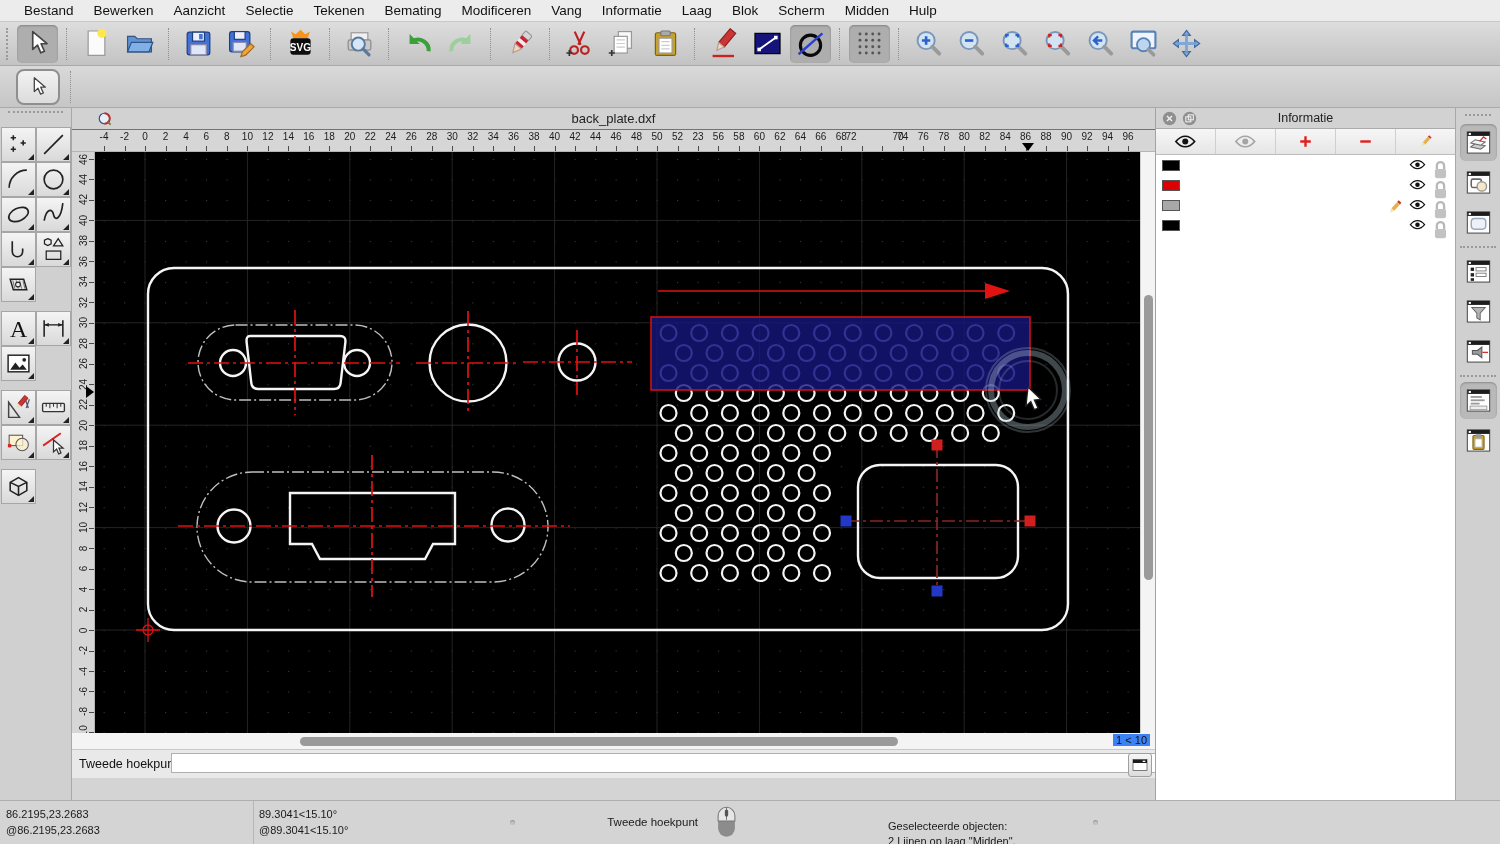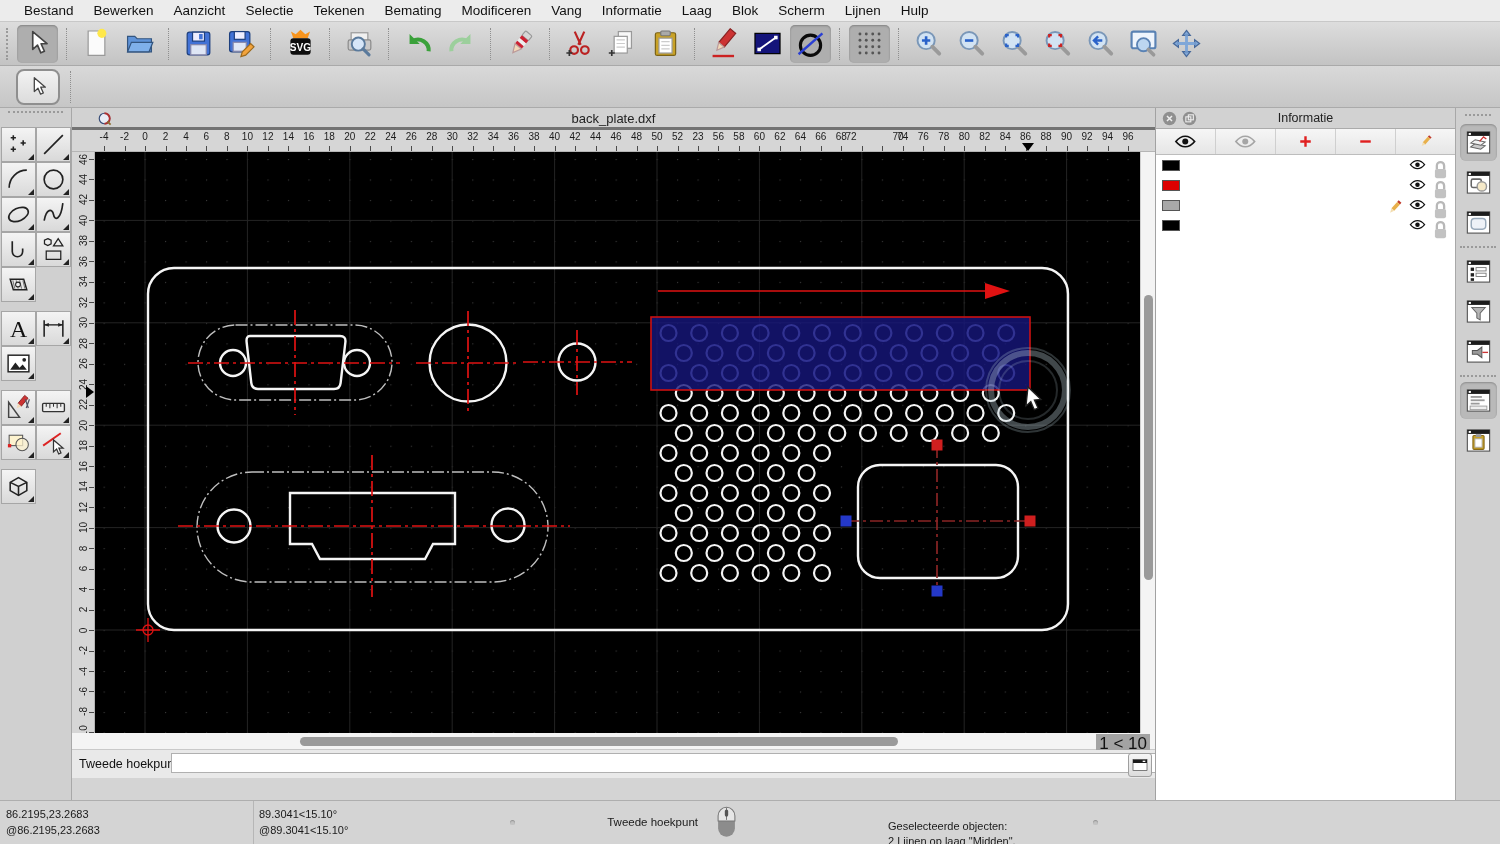--- a/index.html
+++ b/index.html
@@ -32,40 +32,40 @@
   .pal-handle{height:12px;border-bottom:0;margin:3px 8px 2px 8px;border-top:2px dotted #9a9a9a;}
   .pal-row{display:flex;justify-content:center;}
   .pal-btn{width:35px;height:35px;background:linear-gradient(#f4f4f4,#d9d9d9);border:1px solid #a6a6a6;
            box-sizing:border-box;display:flex;align-items:center;justify-content:center;position:relative;}
   .pal-btn svg{width:27px;height:27px;}
   .pal-btn::after{content:"";position:absolute;right:1px;bottom:1px;border-left:6px solid transparent;border-bottom:6px solid #222;}
   .pal-spacer{width:35px;height:35px;}
   .pal-gap{height:9px;}
   
   #doc{position:absolute;left:72px;top:0;width:1083px;height:692px;background:#d4d4d4;}
-  #tab-bar{position:relative;height:22px;background:#d2d2d2;border-bottom:3px solid #737373;box-sizing:border-box;}
+  #tab-bar{position:relative;height:22px;background:#d2d2d2;border-bottom:1px solid #737373;box-sizing:border-box;}
   #tab-title{position:absolute;left:0;right:0;top:3px;text-align:center;font-size:13px;color:#222;}
   #tab-icon{position:absolute;left:25px;top:3px;width:15px;height:15px;}
   #ruler-h-row{position:relative;height:22px;background:#d6d6d6;border-bottom:1px solid #b5b5b5;box-sizing:border-box;}
   #ruler-h{position:absolute;left:23px;top:0;width:1045px;height:21px;overflow:hidden;}
   .rlabel{position:absolute;top:1px;width:26px;text-align:center;font-size:10px;color:#1c1c1c;}
   .rtick{position:absolute;bottom:0;width:1px;height:5px;background:#4a4a4a;}
   #ruler-marker-x{position:absolute;bottom:0;border-left:6px solid transparent;border-right:6px solid transparent;border-top:8px solid #000;}
   #content-row{position:relative;height:581px;display:flex;}
   #ruler-v{position:relative;width:23px;height:581px;background:#d6d6d6;border-right:1px solid #b5b5b5;box-sizing:border-box;overflow:hidden;}
   .vlabel{position:absolute;left:0;width:22px;height:11px;text-align:center;font-size:10px;color:#1c1c1c;transform:rotate(-90deg);}
   .vtick{position:absolute;right:0;width:5px;height:1px;background:#4a4a4a;}
   #ruler-marker-y{position:absolute;right:0;border-top:6px solid transparent;border-bottom:6px solid transparent;border-left:8px solid #000;}
   #canvas-wrap{position:relative;width:1045px;height:581px;background:#000;}
   #canvas-wrap svg{position:absolute;left:0;top:0;}
   #vscroll{position:relative;width:15px;height:581px;background:#f4f4f4;border-left:1px solid #cfcfcf;box-sizing:border-box;}
   #vscroll .thumb{position:absolute;left:2.5px;width:9px;border-radius:5px;background:#9a9a9a;}
   #hscroll-row{position:relative;height:17px;background:#f4f4f4;border-bottom:1px solid #c9c9c9;box-sizing:border-box;}
   #hscroll-row .thumb{position:absolute;top:3.5px;height:9px;border-radius:5px;background:#9a9a9a;}
-  #zoom-label{position:absolute;right:5px;top:1px;font-size:17px;color:#111;background:#a3a3a3;padding:0 3px;}
+  #zoom-label{position:absolute;right:5px;top:1px;font-size:11px;color:#111;background:#3b82f6;padding:0 3px;}
   #history-row{position:relative;height:22px;background:#ffffff;border-bottom:1px solid #cfcfcf;box-sizing:border-box;
                font-size:12.5px;color:#1414cc;padding:3px 0 0 7px;}
   #history-row .lbl{font-style:italic;}
   #input-row{position:relative;height:28px;background:#e9e9e9;box-sizing:border-box;}
   #prompt-label{position:absolute;left:7px;top:7px;font-size:12.5px;color:#111;}
   #cmd-input{position:absolute;left:99px;top:3px;width:1022px;height:20px;border:1px solid #b0b0b0;background:#fff;
              font-size:12.5px;font-family:"Liberation Sans",sans-serif;padding:0 4px;box-sizing:border-box;}
   #cmd-toggle{position:absolute;right:3px;top:3px;width:22px;height:22px;background:linear-gradient(#f6f6f6,#dcdcdc);
               border:1px solid #9f9f9f;border-radius:3px;display:flex;align-items:center;justify-content:center;}
   #cmd-toggle svg{width:16px;height:14px;}
@@ -108,21 +108,21 @@
     <span class="menu-item">Aanzicht</span>
     <span class="menu-item">Selectie</span>
     <span class="menu-item">Tekenen</span>
     <span class="menu-item">Bemating</span>
     <span class="menu-item">Modificeren</span>
     <span class="menu-item">Vang</span>
     <span class="menu-item">Informatie</span>
     <span class="menu-item">Laag</span>
     <span class="menu-item">Blok</span>
     <span class="menu-item">Scherm</span>
-    <span class="menu-item">Lijnen</span>
+    <span class="menu-item">Midden</span>
     <span class="menu-item">Hulp</span>
   </div>
 
 <div id="toolbar-1">
     <div class="tb-handle"></div>
     <div class="tb-btn pressed">
       <svg viewBox="0 0 26 26">
         <path d="M9 3v15l4-3.6 2.8 6.4 3-1.3-2.8-6.3H21z" fill="#fff" stroke="#444" stroke-width="1.4" stroke-linejoin="round"></path>
       </svg>
     </div>

